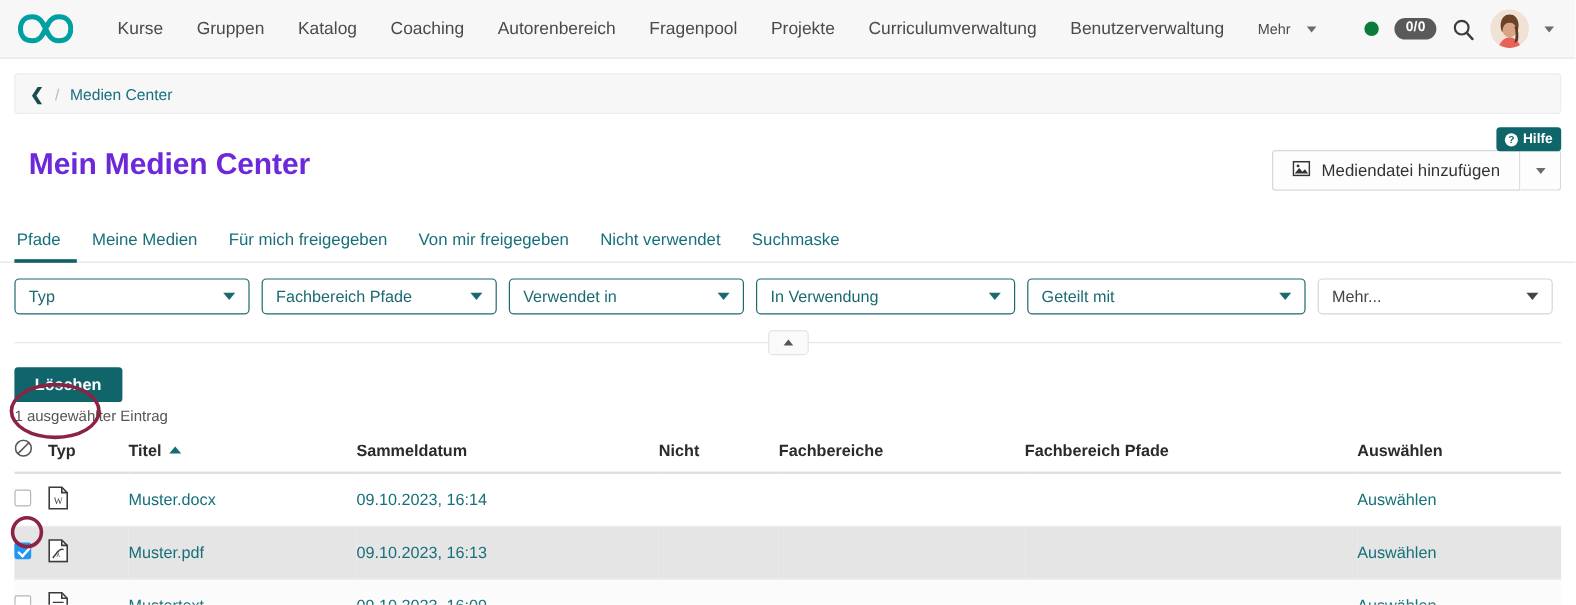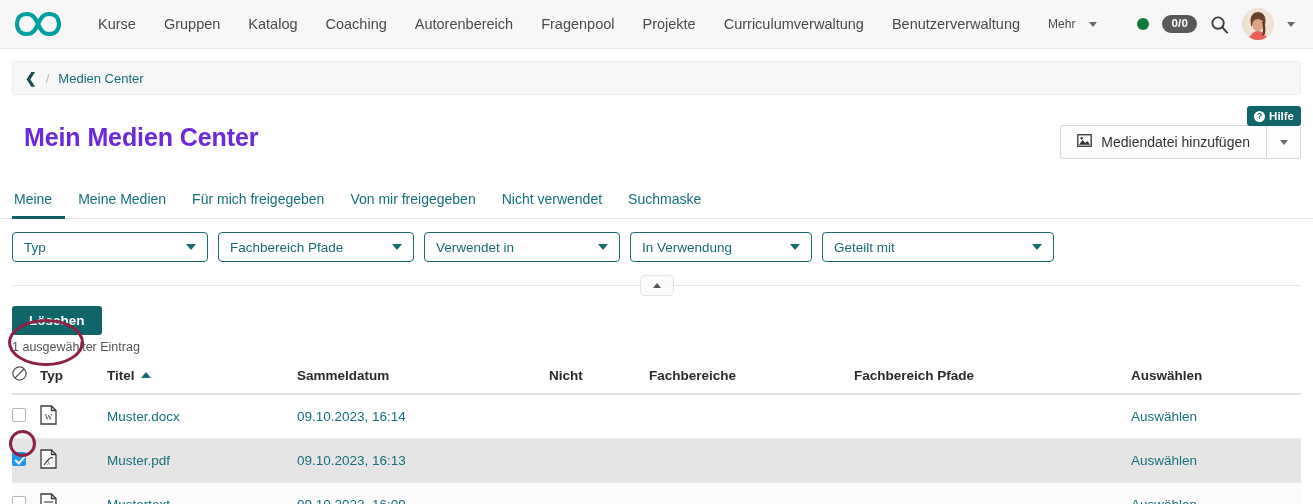--- a/index.html
+++ b/index.html
@@ -431,47 +431,51 @@
       </div>
     </div>
   </div>
   <div class="help-btn">
     <span class="help-q">?</span>
     <span>Hilfe</span>
   </div>
 </div>
 
 <div class="tabs">
-  <div class="tab active">Meine</div>
+  <div class="tab active">Pfade</div>
   <div class="tab">Meine Medien</div>
   <div class="tab">Für mich freigegeben</div>
   <div class="tab">Von mir freigegeben</div>
   <div class="tab">Nicht verwendet</div>
   <div class="tab">Suchmaske</div>
 </div>
 
 <div class="filters">
   <div class="filter-select" style="width:196px">
     <span class="lbl">Typ</span>
     <span class="sel-caret"></span>
   </div>
   <div class="filter-select" style="width:196px">
     <span class="lbl">Fachbereich Pfade</span>
     <span class="sel-caret"></span>
   </div>
   <div class="filter-select" style="width:196px">
     <span class="lbl">Verwendet in</span>
     <span class="sel-caret"></span>
   </div>
-  <div class="filter-select" style="width:182px">
+  <div class="filter-select" style="width:216px">
     <span class="lbl">In Verwendung</span>
     <span class="sel-caret"></span>
   </div>
   <div class="filter-select" style="width:232px">
     <span class="lbl">Geteilt mit</span>
+    <span class="sel-caret"></span>
+  </div>
+  <div class="filter-select neutral" style="width:196px">
+    <span class="lbl">Mehr...</span>
     <span class="sel-caret"></span>
   </div>
 </div>
 
 <div class="collapse-wrap">
   <div class="collapse-line"></div>
   <div class="collapse-btn">
     <span class="chev-up"></span>
   </div>
 </div>

